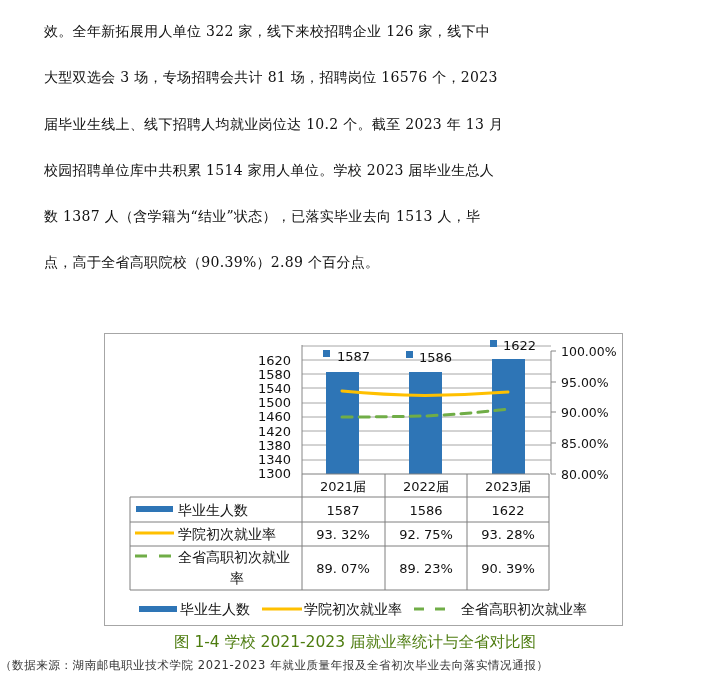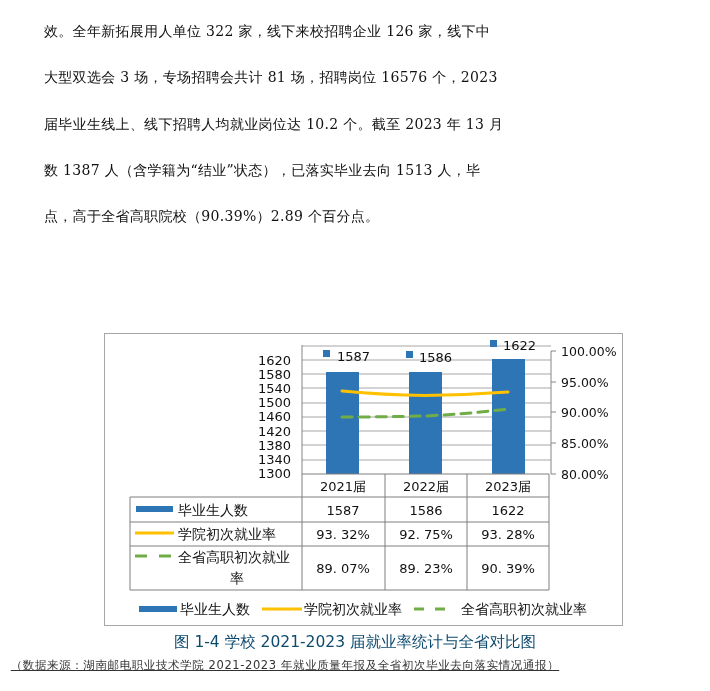--- a/index.html
+++ b/index.html
@@ -5,32 +5,33 @@
   html, body { margin:0; padding:0; background:#ffffff; }
   body { width:710px; height:691px; position:relative; overflow:hidden;
          font-family: "DejaVu Serif", "Liberation Serif", serif; color:#111; }
   .para { position:absolute; left:44px; top:8px; width:630px; margin:0;
           font-size:14px; line-height:46.3px; letter-spacing:0.3px; text-align:justify; }
   .para span { display:block; white-space:nowrap; }
   .frame { position:absolute; left:104px; top:333px; width:519px; height:293px;
            border:1.5px solid #a6a6a6; border-right-width:1.5px; box-sizing:border-box; background:#fff; }
   svg text { font-family: "DejaVu Sans", "Liberation Sans", sans-serif; }
   .caption { position:absolute; left:0; width:710px; top:632px; text-align:center;
-             font-size:15.5px; color:#0c4a6e; font-family:"DejaVu Sans","Liberation Sans",sans-serif; }
-  .source { position:absolute; left:0; width:570px; top:658px; text-align:center;
+             font-size:15.5px; color:#4d7c0f; font-family:"DejaVu Sans","Liberation Sans",sans-serif; }
+  .source { position:absolute; left:0; width:570px; top:658px; 
             font-size:11.5px; color:#333; letter-spacing:0.6px;
-            font-family:"DejaVu Sans","Liberation Sans",sans-serif;text-decoration:underline; }
+            font-family:"DejaVu Sans","Liberation Sans",sans-serif; }
 </style>
 </head>
 <body>
 
 <div class="para">
   <span>效。全年新拓展用人单位 322 家，线下来校招聘企业 126 家，线下中</span>
   <span>大型双选会 3 场，专场招聘会共计 81 场，招聘岗位 16576 个，2023</span>
   <span>届毕业生线上、线下招聘人均就业岗位达 10.2 个。截至 2023 年 13 月</span>
+  <span>校园招聘单位库中共积累 1514 家用人单位。学校 2023 届毕业生总人</span>
   <span>数 1387 人（含学籍为“结业”状态），已落实毕业去向 1513 人，毕</span>
   <span>点，高于全省高职院校（90.39%）2.89 个百分点。</span>
 </div>
 
 <div class="frame"></div>
 
 <svg width="710" height="691" style="position:absolute;left:0;top:0;">
 
   <g stroke="#a6a6a6" stroke-width="1">
     <line x1="302" y1="346" x2="551" y2="346"></line>

